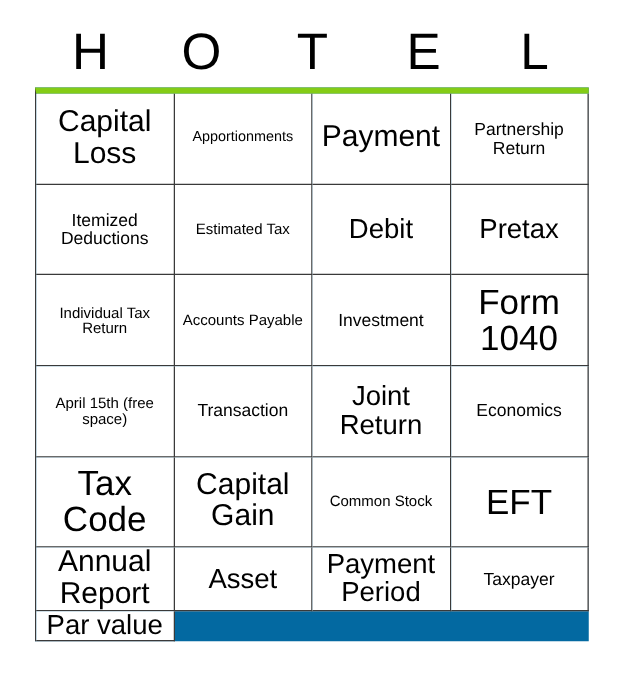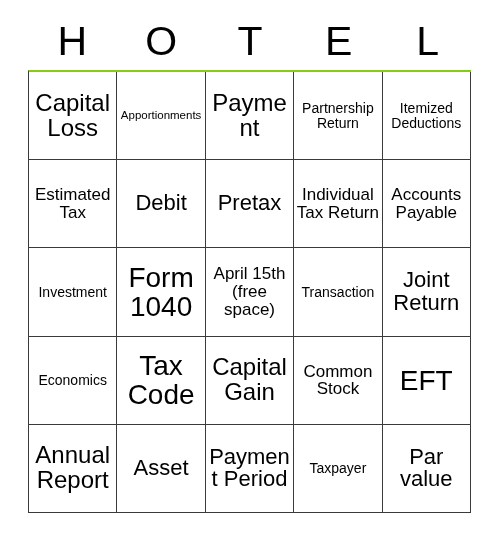--- a/index.html
+++ b/index.html
@@ -41,23 +41,23 @@
     letter-spacing: 0;
   }
   
   #grid {
     position: absolute;
     left: 28px;
     top: 70px;
     width: 443px;
     height: 443px;
     display: grid;
-    grid-template-columns: repeat(5, 1fr);
+    grid-template-columns: repeat(4, 1fr);
     grid-template-rows: repeat(5, 1fr);
-    border-top: 2px solid #84cc16;
+    border-top: 5px solid #84cc16;
     border-left: 1px solid #3a3a3a;
     box-sizing: border-box;
     background: #0369a1;
   }
   .cell {
     border-right: 1px solid #3a3a3a;
     border-bottom: 1px solid #3a3a3a;
     box-sizing: border-box;
     display: flex;
     align-items: center;
@@ -71,21 +71,21 @@
     display: block;
     width: 100%;
     line-height: 1.04;
     font-weight: 400;
     color: #000000;
     word-wrap: break-word;
   }
   
   .fs-xs  { font-size: 11.5px; }
   .fs-s   { font-size: 14px; }
-  .fs-m   { font-size: 17px; }
+  .fs-m   { font-size: 12px; }
   .fs-xl  { font-size: 24px; }
   .fs-xxl { font-size: 22px; }
   .fs-huge{ font-size: 28px; }
 </style>
 </head>
 <body>
 
 <div id="card">
 
   <div id="header">

